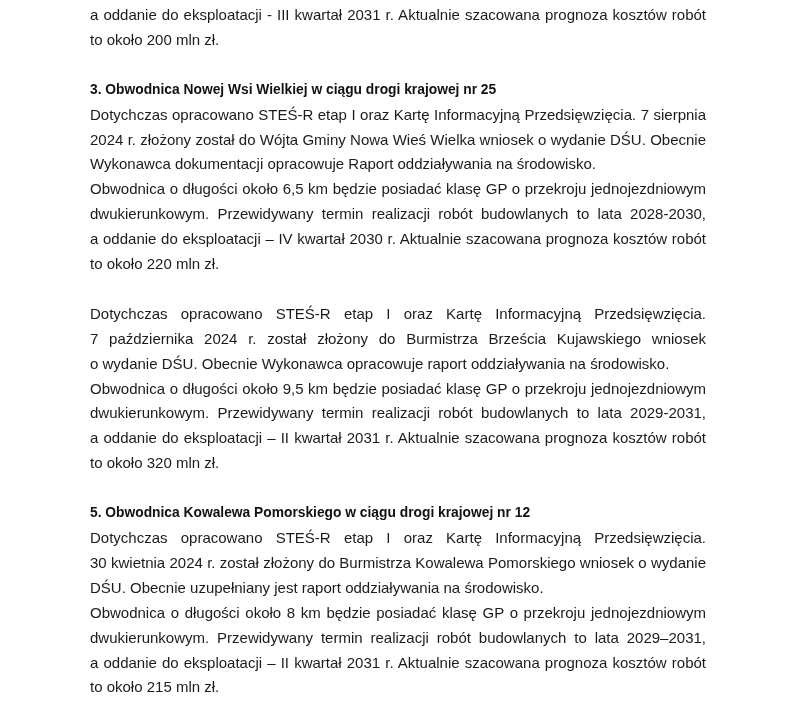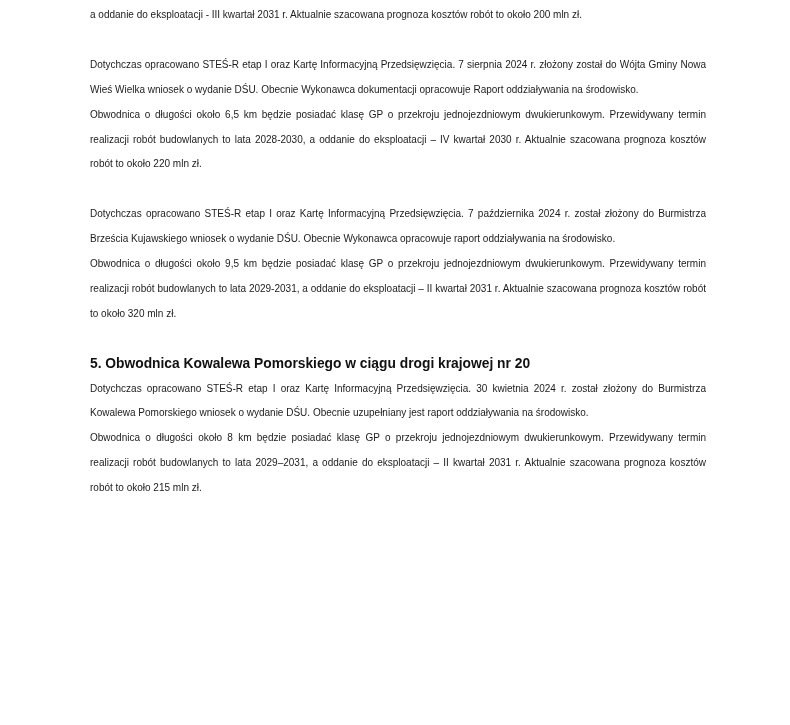--- a/index.html
+++ b/index.html
@@ -17,21 +17,21 @@
     color: #1b1b1b;
   }
   .content {
     position: absolute;
     left: 90px;
     top: 3px;
     width: 616px;
   }
   .body-para {
     margin: 0;
-    font-size: 10px;
+    font-size: 15px;
     line-height: 24.9px;
     text-align: justify;
     text-justify: inter-word;
     color: #1b1b1b;
   }
   .section-heading {
     margin: 0;
     font-size: 13.8px;
     line-height: 24.9px;
     font-weight: 700;
@@ -50,33 +50,34 @@
 <body>
 
 <div class="page">
   <div class="content">
 
     <p class="body-para">a oddanie do eksploatacji - III kwartał 2031 r. Aktualnie szacowana prognoza kosztów robót to około 200 mln zł.</p>
 
     <div class="blank-line"></div>
 
     <section>
+      <h2 class="section-heading">3. Obwodnica Nowej Wsi Wielkiej w ciągu drogi krajowej nr 25</h2>
       <p class="body-para">Dotychczas opracowano STEŚ-R etap I oraz Kartę Informacyjną Przedsięwzięcia. 7&nbsp;sierpnia 2024 r. złożony został do Wójta Gminy Nowa Wieś Wielka wniosek o wydanie DŚU. Obecnie Wykonawca dokumentacji opracowuje Raport oddziaływania na środowisko.</p>
       <p class="body-para">Obwodnica o długości około 6,5 km będzie posiadać klasę GP o przekroju jednojezdniowym dwukierunkowym. Przewidywany termin realizacji robót budowlanych to lata 2028-2030, a&nbsp;oddanie do eksploatacji – IV kwartał 2030 r. Aktualnie szacowana prognoza kosztów robót to około 220 mln zł.</p>
     </section>
 
     <div class="blank-line"></div>
 
     <section>
       <p class="body-para">Dotychczas opracowano STEŚ-R etap I oraz Kartę Informacyjną Przedsięwzięcia. 7&nbsp;października 2024 r. został złożony do Burmistrza Brześcia Kujawskiego wniosek o&nbsp;wydanie DŚU. Obecnie Wykonawca opracowuje raport oddziaływania na środowisko.</p>
       <p class="body-para">Obwodnica o długości około 9,5 km będzie posiadać klasę GP o przekroju jednojezdniowym dwukierunkowym. Przewidywany termin realizacji robót budowlanych to lata 2029-2031, a&nbsp;oddanie do eksploatacji – II kwartał 2031 r. Aktualnie szacowana prognoza kosztów robót to około 320 mln zł.</p>
     </section>
 
     <div class="blank-line"></div>
 
     <section>
-      <h2 class="section-heading">5. Obwodnica Kowalewa Pomorskiego w ciągu drogi krajowej nr 20</h2>
+      <h2 class="section-heading">5. Obwodnica Kowalewa Pomorskiego w ciągu drogi krajowej nr 12</h2>
       <p class="body-para">Dotychczas opracowano STEŚ-R etap I oraz Kartę Informacyjną Przedsięwzięcia. 30&nbsp;kwietnia 2024 r. został złożony do Burmistrza Kowalewa Pomorskiego wniosek o wydanie DŚU. Obecnie uzupełniany jest raport oddziaływania na środowisko.</p>
       <p class="body-para">Obwodnica o długości około 8 km będzie posiadać klasę GP o przekroju jednojezdniowym dwukierunkowym. Przewidywany termin realizacji robót budowlanych to lata 2029–2031, a&nbsp;oddanie do eksploatacji – II kwartał 2031 r. Aktualnie szacowana prognoza kosztów robót to około 215 mln zł.</p>
     </section>
 
   </div>
 </div>
 
 </body></html>

